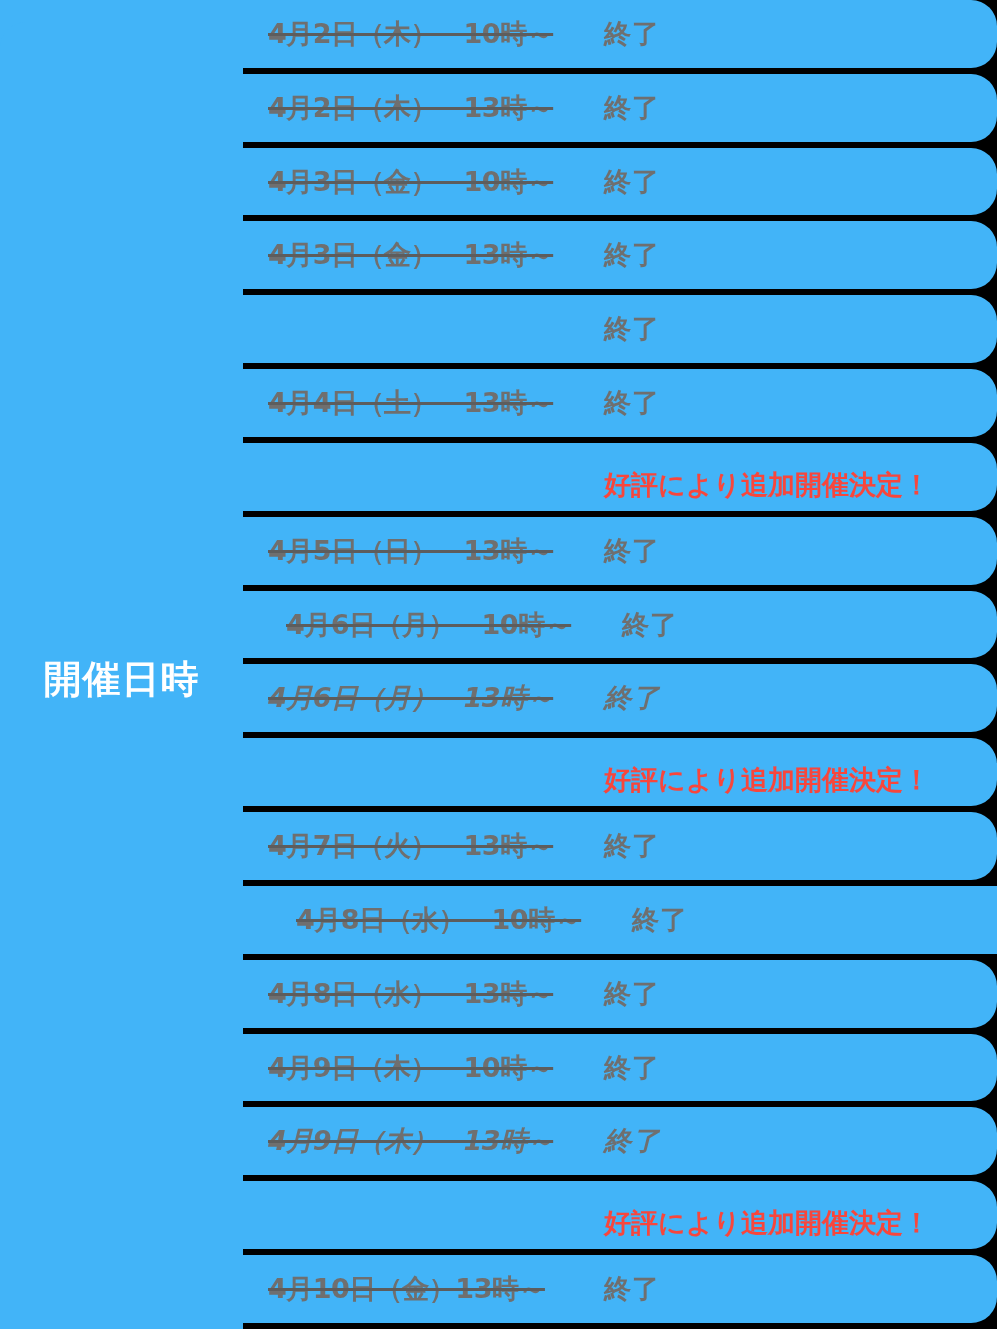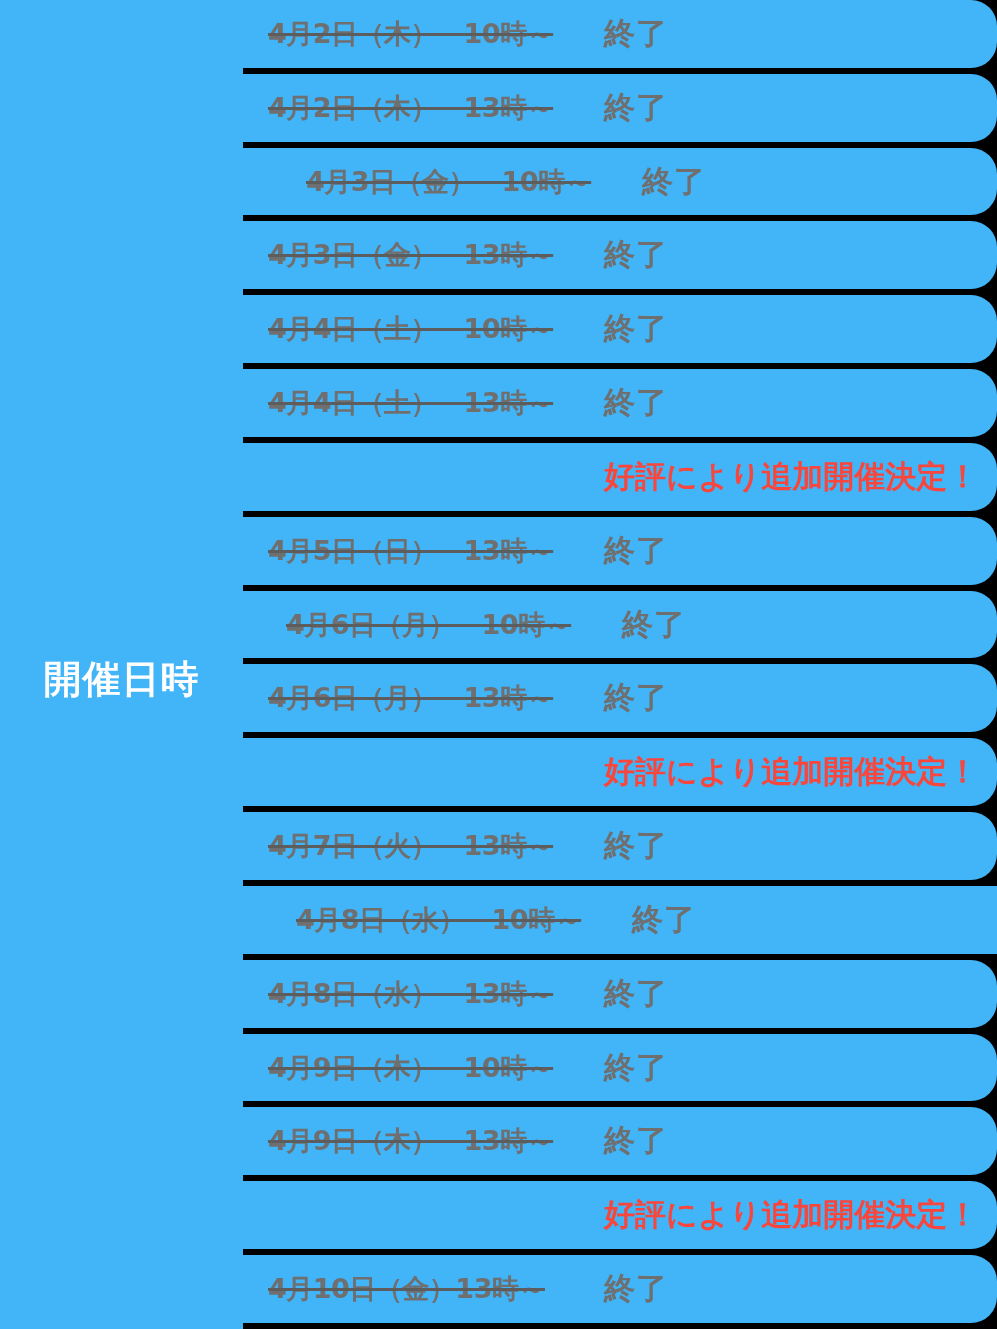--- a/index.html
+++ b/index.html
@@ -98,28 +98,29 @@
     text-decoration-thickness: 3px;
     text-decoration-color: #5d5d5d;
     letter-spacing: -0.5px;
   }
   .cell-status {
     position: absolute;
     left: 604px;
     top: 50%;
     transform: translateY(-50%);
     color: #6f6f6f;
-    font-size: 31px;
+    font-size: 27px;
     font-weight: bold;
     white-space: nowrap;
     letter-spacing: 1px;
   }
   .cell-status.notice {
     color: #f8463c;
     letter-spacing: 0px;
+    margin-top: 8px;
   }
 </style>
 </head>
 <body>
 
 <div id="screen">
   <div class="schedule">
 
     <div class="rows" id="rows-container">
         <div class="row sep first" style="height: 73.8333px;">
@@ -127,35 +128,34 @@
             <div class="cell-date">4月2日（木）　10時～</div>
             <div class="cell-status">終了</div>
           </div>
         </div>
         <div class="row sep" style="height: 73.8333px;">
           <div class="row-inner">
             <div class="cell-date">4月2日（木）　13時～</div>
             <div class="cell-status">終了</div>
           </div>
         </div>
-        <div class="row sep" style="height: 73.8333px; padding-left: 38px;">
+        <div class="row sep" style="height: 73.8333px;">
           <div class="row-inner">
             <div class="cell-date">4月3日（金）　10時～</div>
             <div class="cell-status">終了</div>
           </div>
         </div>
         <div class="row sep" style="height: 73.8333px;">
           <div class="row-inner">
             <div class="cell-date">4月3日（金）　13時～</div>
             <div class="cell-status">終了</div>
           </div>
         </div>
         <div class="row sep" style="height: 73.8333px;">
           <div class="row-inner">
-            <div class="cell-date">4月4日（土）　10時～</div>
             <div class="cell-status">終了</div>
           </div>
         </div>
         <div class="row sep" style="height: 73.8333px;">
           <div class="row-inner">
             <div class="cell-date">4月4日（土）　13時～</div>
             <div class="cell-status">終了</div>
           </div>
         </div>
         <div class="row sep" style="height: 73.8333px;">
@@ -168,21 +168,21 @@
             <div class="cell-date">4月5日（日）　13時～</div>
             <div class="cell-status">終了</div>
           </div>
         </div>
         <div class="row sep" style="height: 73.8333px; padding-left: 18px;">
           <div class="row-inner">
             <div class="cell-date">4月6日（月）　10時～</div>
             <div class="cell-status">終了</div>
           </div>
         </div>
-        <div class="row sep" style="height: 73.8333px;">
+        <div class="row sep" style="height: 73.8333px; font-style: italic;">
           <div class="row-inner">
             <div class="cell-date">4月6日（月）　13時～</div>
             <div class="cell-status">終了</div>
           </div>
         </div>
         <div class="row sep" style="height: 73.8333px;">
           <div class="row-inner">
             <div class="cell-status notice">好評により追加開催決定！</div>
           </div>
         </div>
@@ -203,21 +203,21 @@
             <div class="cell-date">4月8日（水）　13時～</div>
             <div class="cell-status">終了</div>
           </div>
         </div>
         <div class="row sep" style="height: 73.8333px;">
           <div class="row-inner">
             <div class="cell-date">4月9日（木）　10時～</div>
             <div class="cell-status">終了</div>
           </div>
         </div>
-        <div class="row sep" style="height: 73.8333px;">
+        <div class="row sep" style="height: 73.8333px; font-style: italic;">
           <div class="row-inner">
             <div class="cell-date">4月9日（木）　13時～</div>
             <div class="cell-status">終了</div>
           </div>
         </div>
         <div class="row sep" style="height: 73.8333px;">
           <div class="row-inner">
             <div class="cell-status notice">好評により追加開催決定！</div>
           </div>
         </div>

